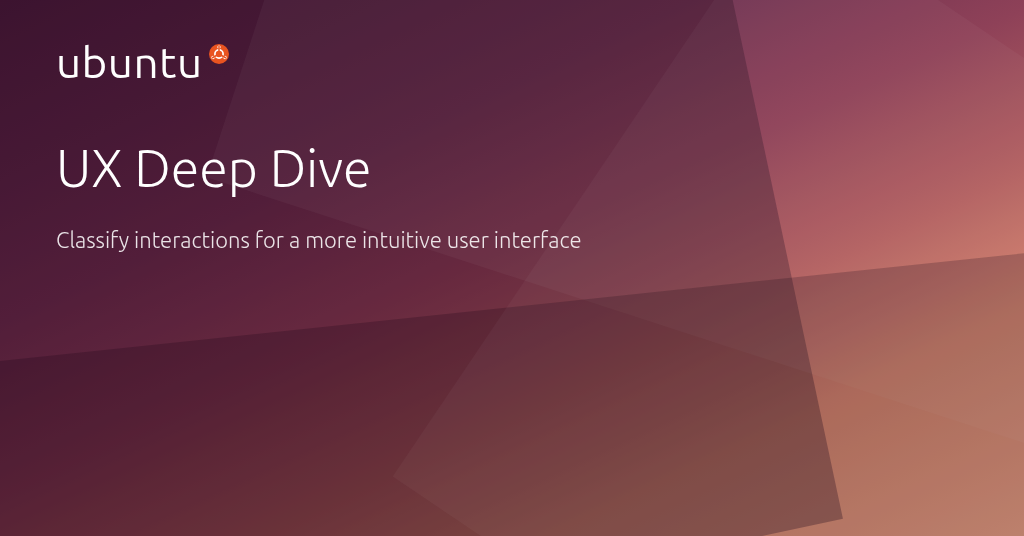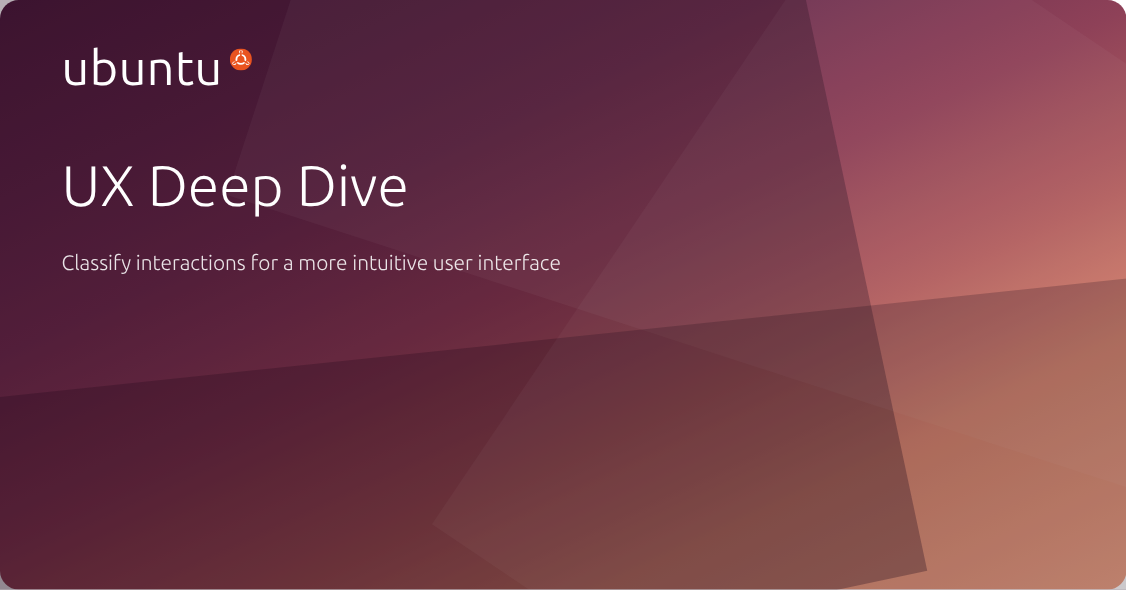--- a/index.html
+++ b/index.html
@@ -11,21 +11,20 @@
     background:
       linear-gradient(155deg,
         #4a1a3a 0%,
         #5a2243 18%,
         #6b2a4a 32%,
         #8a3a52 48%,
         #b05a5a 64%,
         #d48168 78%,
         #eaa080 100%);
     color: #ffffff;
-    border-radius: 17px;
   }
   
   .facet {
     position: absolute;
     background: rgba(0,0,0,0.10);
   }
   .facet.a {
     left: -120px; top: -80px; width: 900px; height: 700px;
     transform: rotate(-12deg);
     background: rgba(30,5,25,0.32);
@@ -74,21 +73,21 @@
   .title {
     margin-top: 56px;
     font-weight: 300;
     font-size: 52px;
     line-height: 1.1;
     color: #ffffff;
   }
   .subtitle {
     margin-top: 30px;
     font-weight: 300;
-    font-size: 19px;
+    font-size: 22px;
     color: rgba(255,255,255,0.88);
   }
 </style>
 </head>
 <body>
 
 <div class="slide">
   <div class="facet a"></div>
   <div class="facet b"></div>
   <div class="facet c"></div>

